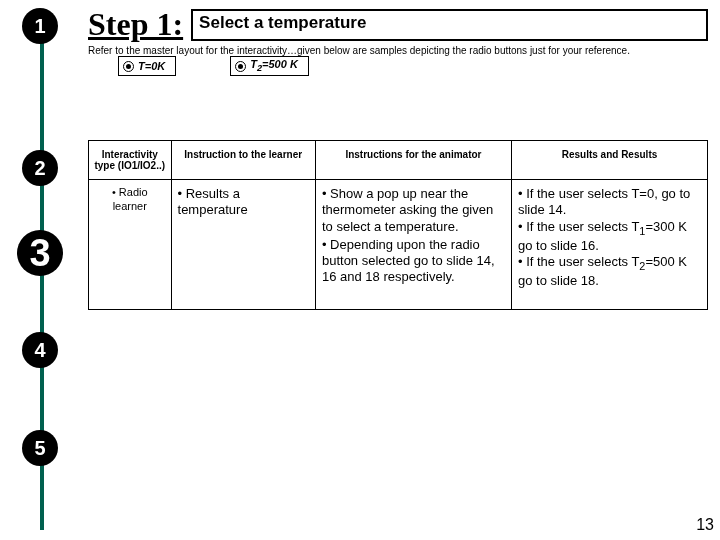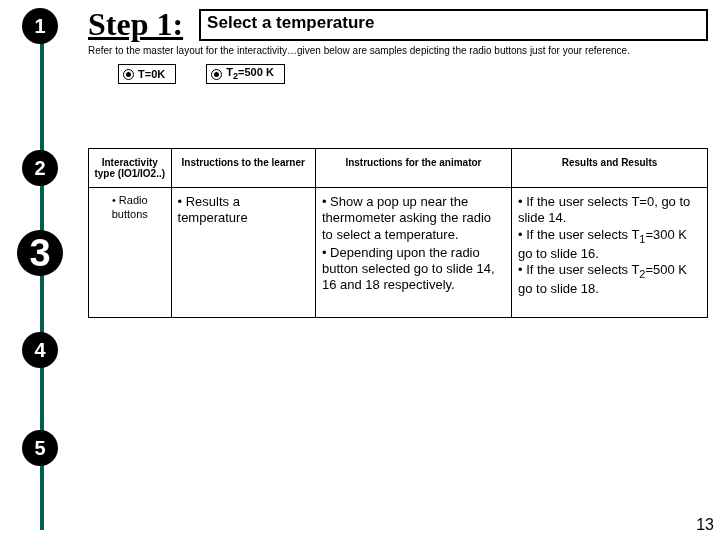--- a/index.html
+++ b/index.html
@@ -41,45 +41,46 @@
   .step-circle.small{font-size:20px}
   .step-circle.n1{top:8px}
   .step-circle.n2{top:150px}
   .step-circle.n3{top:230px}
   .step-circle.n4{top:332px}
   .step-circle.n5{top:430px}
   .content{
     position:absolute;
     left:88px;right:12px;top:6px;
   }
-  .title-row{display:flex;align-items:center;gap:16px;margin-bottom:2px}
+  .title-row{display:flex;align-items:center;gap:8px;margin-bottom:2px}
   .step-title{
     font-family:"Times New Roman",serif;
     font-size:32px;
     font-weight:bold;
     text-decoration:underline;
   }
   .step-input{
     border:2px solid #000;
     height:24px;
     flex:1;
     padding:2px 6px;
     font-size:17px;
     font-weight:bold;
   }
   .subtitle{
     font-size:10px;
-    margin-bottom:8px;
+    margin-bottom:0;
     white-space:nowrap;
   }
   .radio-row{
     display:flex;
-    gap:30px;
+    gap:54px;
     padding-left:30px;
     margin-bottom:24px;
+    font-style:italic;
   }
   .radio-group{
     display:flex;align-items:center;gap:4px;
     border:1px solid #000;
     padding:0 10px 0 4px;
     height:18px;
     background:#fff;
     font-size:11px;
     font-weight:bold;
   }
@@ -153,29 +154,29 @@
   <table class="plan">
     <colgroup>
       <col style="width:80px">
         <col style="width:140px">
         <col style="width:190px">
         <col style="width:190px">
     </colgroup>
     <tbody>
         <tr>
       <th>Interactivity type (IO1/IO2..)</th>
-      <th>Instructions to the learner</th>
+      <th>Instruction to the learner</th>
       <th>Instructions for the animator</th>
       <th>Results and Results</th>
     </tr>
     <tr>
-      <td class="c1">• Radio buttons</td>
+      <td class="c1">• Radio learner</td>
       <td>• Results a temperature</td>
       <td>
-            <span class="bullet">• Show a pop up near the thermometer asking the radio to select a temperature.</span>
+            <span class="bullet">• Show a pop up near the thermometer asking the given to select a temperature.</span>
             <span class="bullet">• Depending upon the radio button selected go to slide 14, 16 and 18 respectively.</span>
           </td>
       <td>• If the user selects T=0, go to slide 14.<br>• If the user selects T<sub>1</sub>=300 K go to slide 16.<br>• If the user selects T<sub>2</sub>=500 K go to slide 18.</td>
     </tr>
   </tbody>
     </table>
 </div>
 
 <div class="pagenum">13</div>
 

